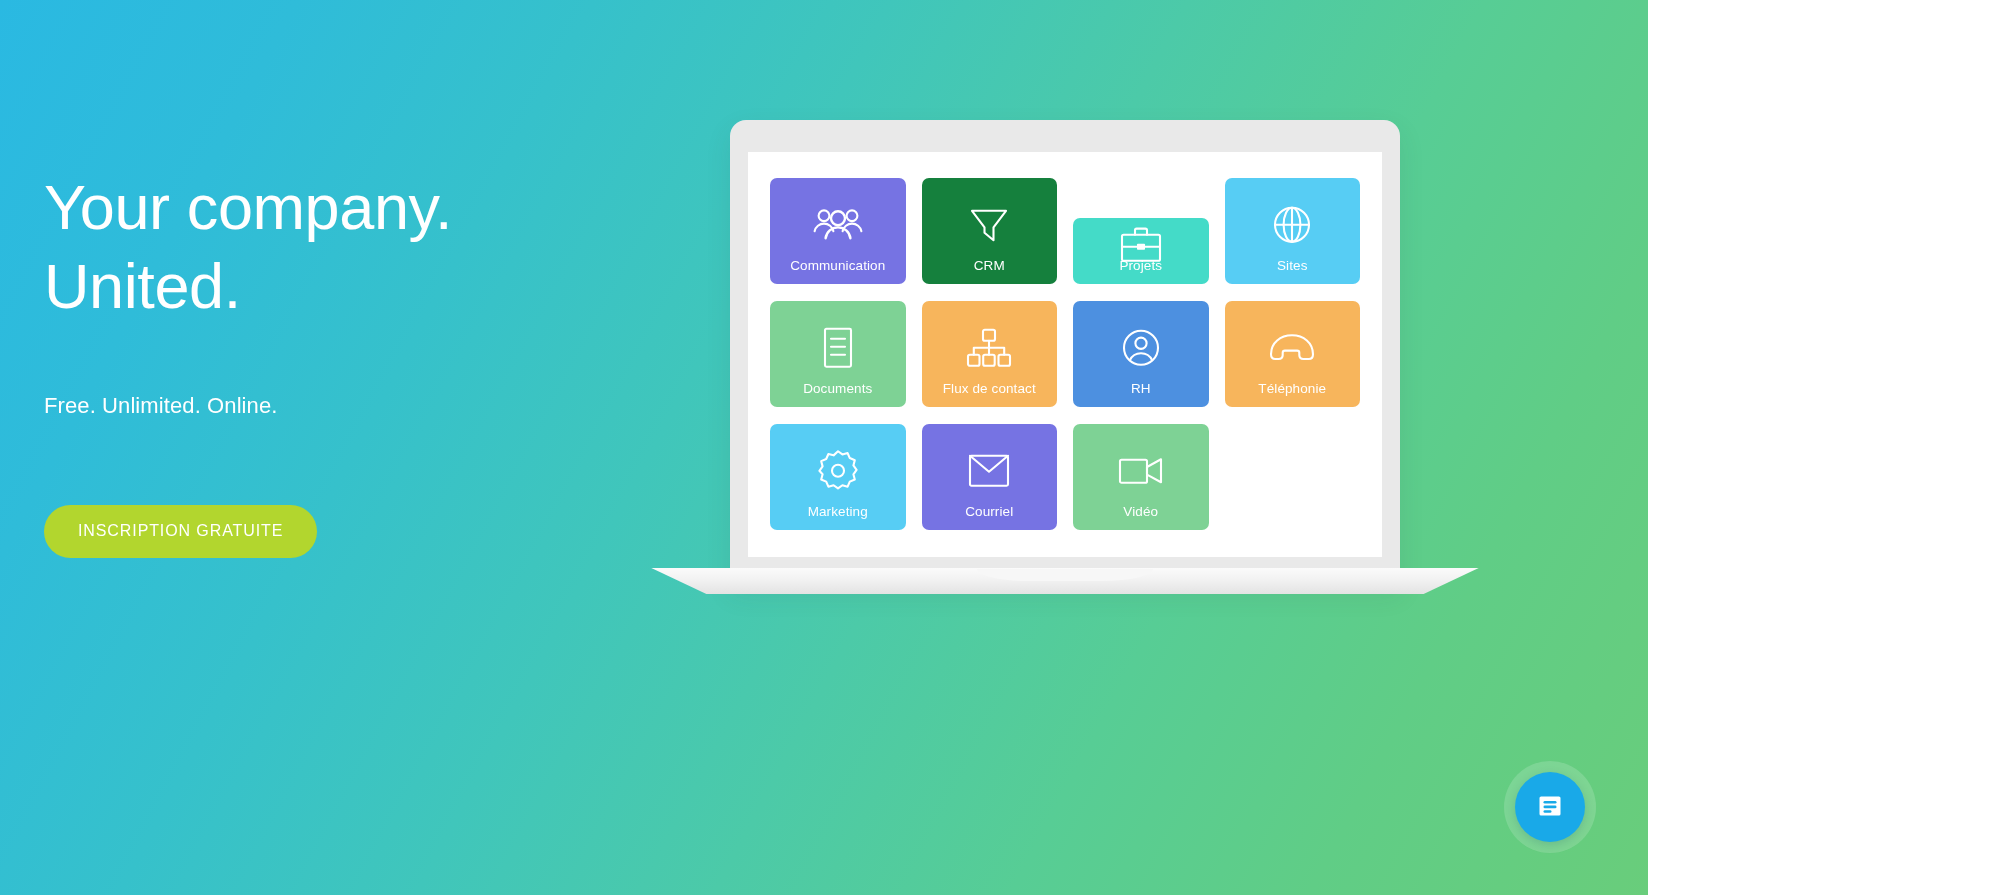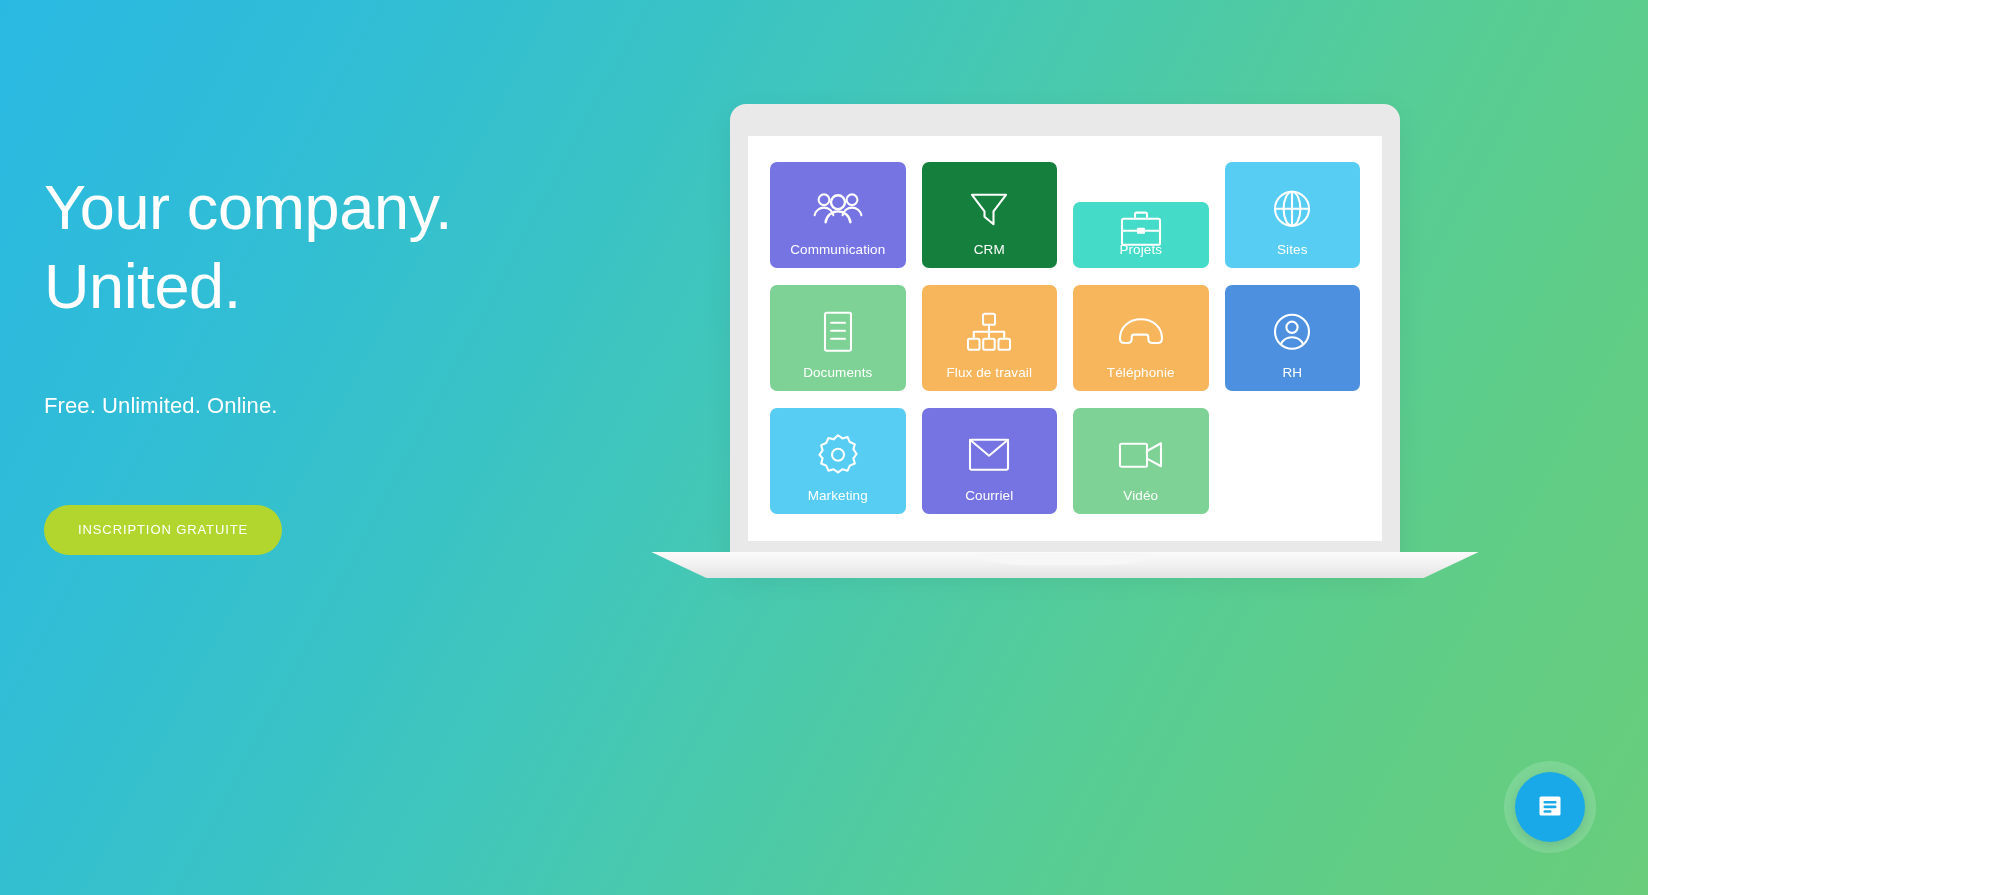--- a/index.html
+++ b/index.html
@@ -56,32 +56,32 @@
 
   #cta-button {
     display: inline-block;
     margin-top: 86px;
     padding: 18px 34px 19px 34px;
     border: none;
     border-radius: 36px;
     background: #b2d62e;
     color: #ffffff;
     font-family: "Liberation Sans", sans-serif;
-    font-size: 13px;
+    font-size: 16px;
     font-weight: 400;
     letter-spacing: 0.9px;
     cursor: pointer;
     line-height: 1;
   }
 
   
   #laptop {
     position: absolute;
     left: 650px;
-    top: 104px;
+    top: 120px;
     width: 830px;
     height: 470px;
   }
 
   #laptop-lid {
     position: absolute;
     left: 80px;
     top: 0;
     width: 670px;
     height: 465px;
@@ -270,39 +270,39 @@
             <div class="tile" style="background: rgb(247, 181, 92);">
               <span class="tile-icon">
                 <svg width="50" height="44" viewBox="0 0 50 44">
                   <rect x="19" y="4" width="12" height="11" rx="1.8" fill="none" stroke="#ffffff" stroke-width="2.1" stroke-linecap="round" stroke-linejoin="round"></rect>
                   <rect x="4" y="29" width="11.5" height="11" rx="1.8" fill="none" stroke="#ffffff" stroke-width="2.1" stroke-linecap="round" stroke-linejoin="round"></rect>
                   <rect x="19.2" y="29" width="11.5" height="11" rx="1.8" fill="none" stroke="#ffffff" stroke-width="2.1" stroke-linecap="round" stroke-linejoin="round"></rect>
                   <rect x="34.5" y="29" width="11.5" height="11" rx="1.8" fill="none" stroke="#ffffff" stroke-width="2.1" stroke-linecap="round" stroke-linejoin="round"></rect>
                   <path d="M25 15v7M9.8 22h30.4M9.8 22v7M25 22v7M40.2 22v7" fill="none" stroke="#ffffff" stroke-width="2.1" stroke-linecap="round" stroke-linejoin="round"></path>
                 </svg>
               </span>
-              <span class="tile-label">Flux de travail</span>
-            </div>
-            <div class="tile" style="background: rgb(247, 181, 92);">
-              <span class="tile-icon">
-                <svg width="52" height="36" viewBox="0 0 52 36">
-                  <path d="M5 24.5C5 13 14.4 5.5 26 5.5S47 13 47 24.5c0 3-1.3 4.8-4.3 4.8h-5.2c-2.8 0-4.2-1.5-4.2-4v-2.2c0-1.3-.9-2.2-2.2-2.2H18.9c-1.3 0-2.2.9-2.2 2.2v2.2c0 2.5-1.4 4-4.2 4H9.3C6.3 29.3 5 27.5 5 24.5z" fill="none" stroke="#ffffff" stroke-width="2.1" stroke-linecap="round" stroke-linejoin="round"></path>
-                </svg>
-              </span>
-              <span class="tile-label">Téléphonie</span>
+              <span class="tile-label">Flux de contact</span>
             </div>
             <div class="tile" style="background: rgb(77, 144, 224);">
               <span class="tile-icon">
                 <svg width="46" height="46" viewBox="0 0 46 46">
                   <circle cx="23" cy="23" r="17" fill="none" stroke="#ffffff" stroke-width="2.1" stroke-linecap="round" stroke-linejoin="round"></circle>
                   <circle cx="23" cy="18.5" r="5.6" fill="none" stroke="#ffffff" stroke-width="2.1" stroke-linecap="round" stroke-linejoin="round"></circle>
                   <path d="M11.8 35.6a12.4 12.4 0 0 1 22.4 0" fill="none" stroke="#ffffff" stroke-width="2.1" stroke-linecap="round" stroke-linejoin="round"></path>
                 </svg>
               </span>
               <span class="tile-label">RH</span>
+            </div>
+            <div class="tile" style="background: rgb(247, 181, 92);">
+              <span class="tile-icon">
+                <svg width="52" height="36" viewBox="0 0 52 36">
+                  <path d="M5 24.5C5 13 14.4 5.5 26 5.5S47 13 47 24.5c0 3-1.3 4.8-4.3 4.8h-5.2c-2.8 0-4.2-1.5-4.2-4v-2.2c0-1.3-.9-2.2-2.2-2.2H18.9c-1.3 0-2.2.9-2.2 2.2v2.2c0 2.5-1.4 4-4.2 4H9.3C6.3 29.3 5 27.5 5 24.5z" fill="none" stroke="#ffffff" stroke-width="2.1" stroke-linecap="round" stroke-linejoin="round"></path>
+                </svg>
+              </span>
+              <span class="tile-label">Téléphonie</span>
             </div>
             <div class="tile" style="background: rgb(87, 205, 244);">
               <span class="tile-icon">
                 <svg width="46" height="46" viewBox="0 0 46 46">
                   <path d="M23 3.5l4.4 3.2 5.2-1.4 2.2 5 5 2.2-1.4 5.2 3.2 4.4-3.2 4.4 1.4 5.2-5 2.2-2.2 5-5.2-1.4-4.4 3.2-4.4-3.2-5.2 1.4-2.2-5-5-2.2 1.4-5.2L4.4 23l3.2-4.4-1.4-5.2 5-2.2 2.2-5 5.2 1.4z" fill="none" stroke="#ffffff" stroke-width="2.1" stroke-linecap="round" stroke-linejoin="round"></path>
                   <circle cx="23" cy="23" r="6" fill="none" stroke="#ffffff" stroke-width="2.1" stroke-linecap="round" stroke-linejoin="round"></circle>
                 </svg>
               </span>
               <span class="tile-label">Marketing</span>
             </div>

